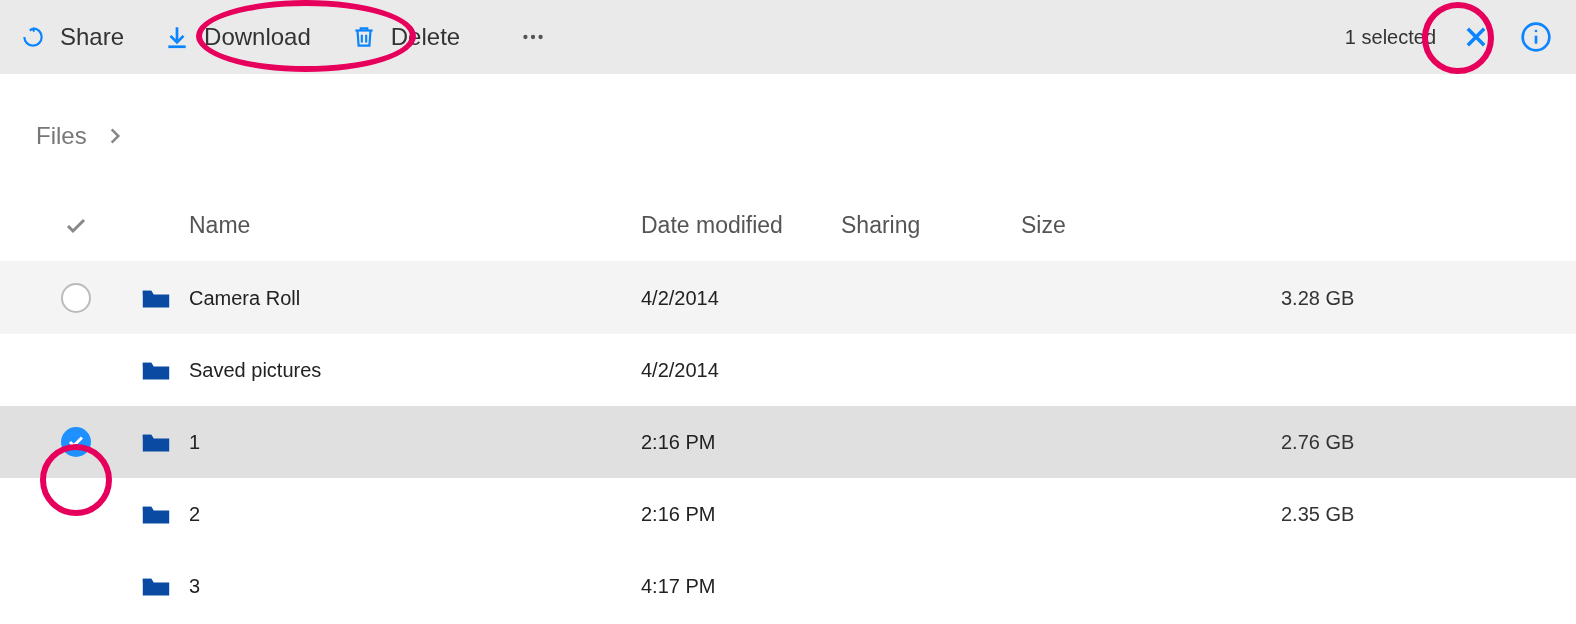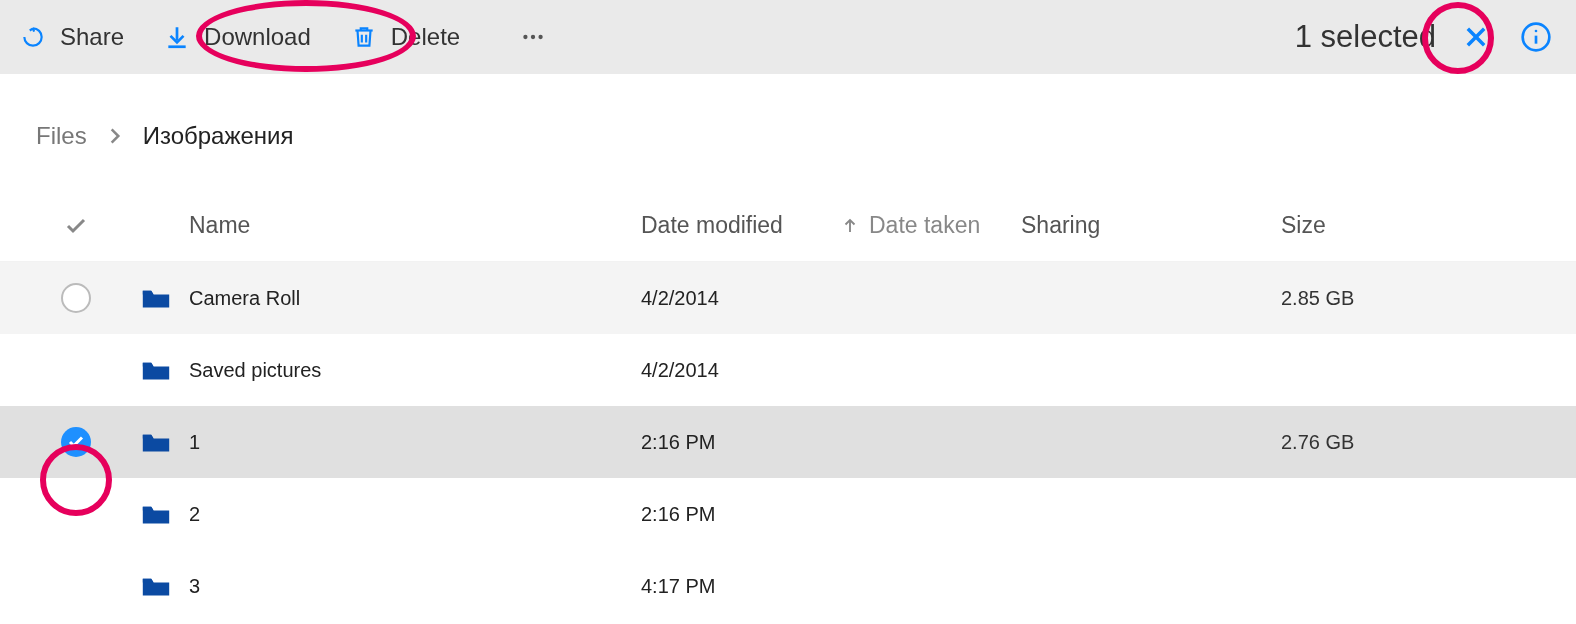--- a/index.html
+++ b/index.html
@@ -11,21 +11,21 @@
     background: #eaeaea;
     display: flex;
     align-items: center;
     padding: 0 20px;
     position: relative;
   }
   .toolbar-left { display: flex; align-items: center; gap: 40px; }
   .tb-item { display: flex; align-items: center; gap: 14px; color: #333; font-size: 24px; cursor: pointer; }
   .tb-item .icon { width: 26px; height: 26px; display: flex; align-items: center; justify-content: center; }
   .toolbar-right { margin-left: auto; display: flex; align-items: center; gap: 20px; font-size: 24px; color: #333; }
-  .selected-text { font-size: 31px; color: #333; }
+  .selected-text { font-size: 20px; color: #333; }
   .circle-btn { width: 40px; height: 40px; display: flex; align-items: center; justify-content: center; cursor: pointer; }
 
   
   .anno-ellipse-download {
     position: absolute; left: 196px; top: 0px; width: 220px; height: 72px;
     border: 6px solid #e6005c; border-radius: 50%/50%; pointer-events: none;
   }
   .anno-circle-close {
     position: absolute; right: 82px; top:2px; width: 72px; height: 72px;
     border: 6px solid #e6005c; border-radius: 50%; pointer-events: none;
@@ -148,41 +148,31 @@
   <div class="anno-circle-close"></div>
 </div>
 
 <div class="breadcrumb">
   <a>Files</a>
   <span class="sep">
     <svg viewBox="0 0 24 24" width="20" height="20" stroke="#888" stroke-width="3" fill="none">
         <path d="M8 4l8 8-8 8"></path>
       </svg>
   </span>
-  <span style="color:#222;">Изображения</span>
 </div>
 
 <div class="table">
   <div class="thead">
     <div class="colcheck">
       <svg viewBox="0 0 24 24" width="24" height="24" stroke="#888" stroke-width="3" fill="none">
           <path d="M4 12l5 5L20 6"></path>
         </svg>
     </div>
     <div class="col-name">Name</div>
     <div>Date modified</div>
-    <div class="sort">
-      <span>
-        <svg viewBox="0 0 24 24" width="18" height="18" stroke="#888" stroke-width="2.5" fill="none">
-            <path d="M12 20V4"></path>
-            <path d="M6 10l6-6 6 6"></path>
-          </svg>
-      </span>
-      <span>Date taken</span>
-    </div>
     <div>Sharing</div>
     <div>Size</div>
   </div>
 
   <div id="rows-container">
       <div class="row hover">
         <div class="cell-check">
           <div class="chk-circle chk-empty"></div>
         </div>
         <div class="cell-name">
@@ -190,21 +180,21 @@
             <svg class="folder-icon" viewBox="0 0 24 20" width="30" height="24">
   <path d="M1 4h7l2 3h13v11H1z" fill="#0b4aa2"></path>
   <path d="M1 4h7l2 3H1z" fill="#0b4aa2"></path>
 </svg>
           </span>
     <span>Camera Roll</span>
         </div>
         <div>4/2/2014</div>
         <div></div>
         <div></div>
-        <div class="col-size">2.85 GB</div>
+        <div class="col-size">3.28 GB</div>
       </div>
       <div class="row ">
         <div class="cell-check"></div>
         <div class="cell-name">
           <span>
             <svg class="folder-icon" viewBox="0 0 24 20" width="30" height="24">
   <path d="M1 4h7l2 3h13v11H1z" fill="#0b4aa2"></path>
   <path d="M1 4h7l2 3H1z" fill="#0b4aa2"></path>
 </svg>
           </span>
@@ -243,20 +233,21 @@
             <svg class="folder-icon" viewBox="0 0 24 20" width="30" height="24">
   <path d="M1 4h7l2 3h13v11H1z" fill="#0b4aa2"></path>
   <path d="M1 4h7l2 3H1z" fill="#0b4aa2"></path>
 </svg>
           </span>
     <span>2</span>
         </div>
         <div>2:16 PM</div>
         <div></div>
         <div></div>
+        <div class="col-size">2.35 GB</div>
       </div>
       <div class="row ">
         <div class="cell-check"></div>
         <div class="cell-name">
           <span>
             <svg class="folder-icon" viewBox="0 0 24 20" width="30" height="24">
   <path d="M1 4h7l2 3h13v11H1z" fill="#0b4aa2"></path>
   <path d="M1 4h7l2 3H1z" fill="#0b4aa2"></path>
 </svg>
           </span>

